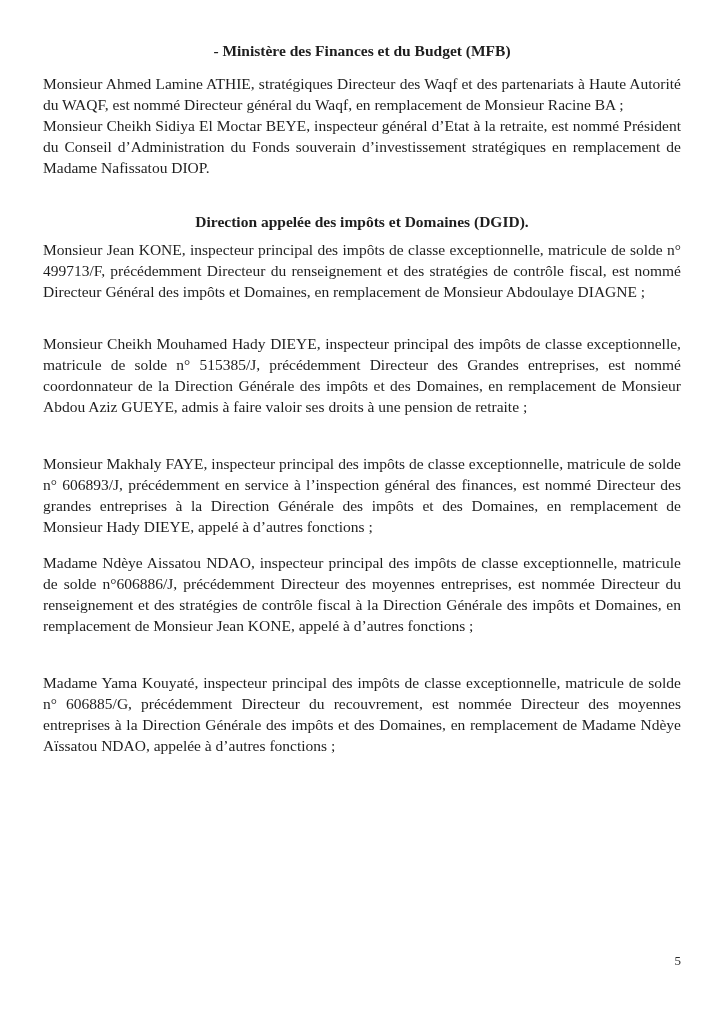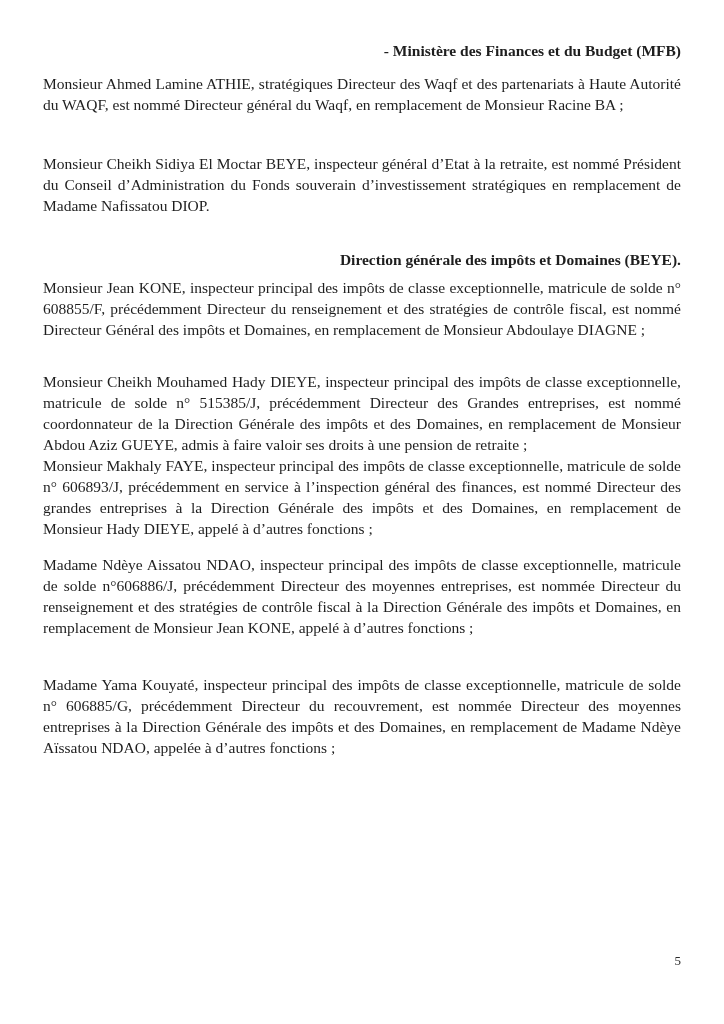--- a/index.html
+++ b/index.html
@@ -20,34 +20,34 @@
     overflow: hidden;
   }
   .content {
     padding: 40px 43px 0 43px;
   }
   .heading {
     font-size: 15.5px;
     line-height: 21px;
     font-weight: bold;
     margin: 0;
-    text-align: right;
+    text-align: center;
   }
   .para {
     margin: 0;
     text-align: justify;
     text-justify: inter-word;
   }
   
   .m-after-h1   { margin-top: 12px; }
-  .m-para-beye  { margin-top: 38px; }
+  .m-para-beye  { }
   .m-head-dgid  { margin-top: 33px; }
   .m-para-kone  { margin-top: 7px;  }
   .m-para-dieye { margin-top: 31px; }
-  .m-para-faye  { }
+  .m-para-faye  { margin-top: 36px; }
   .m-para-ndao  { margin-top: 15px; }
   .m-para-kouyate { margin-top: 36px; }
   .page-number {
     position: absolute;
     top: 953px;
     right: 43px;
     font-size: 13px;
     line-height: 16px;
     color: #2a2a2a;
   }
@@ -57,23 +57,23 @@
 
 <div class="page">
   <div class="content">
 
     <h2 class="heading">- Ministère des Finances et du Budget (MFB)</h2>
 
     <p class="para m-after-h1">Monsieur Ahmed Lamine ATHIE, stratégiques Directeur des Waqf et des partenariats à Haute Autorité du WAQF, est nommé Directeur général du Waqf, en remplacement de Monsieur Racine BA ;</p>
 
     <p class="para m-para-beye">Monsieur Cheikh Sidiya El Moctar BEYE, inspecteur général d’Etat à la retraite, est nommé Président du Conseil d’Administration du Fonds souverain d’investissement stratégiques en remplacement de Madame Nafissatou DIOP.</p>
 
-    <h2 class="heading m-head-dgid">Direction générale des impôts et Domaines (BEYE).</h2>
+    <h2 class="heading m-head-dgid">Direction appelée des impôts et Domaines (DGID).</h2>
 
-    <p class="para m-para-kone">Monsieur Jean KONE, inspecteur principal des impôts de classe exceptionnelle, matricule de solde n° 608855/F, précédemment Directeur du renseignement et des stratégies de contrôle fiscal, est nommé Directeur Général des impôts et Domaines, en remplacement de Monsieur Abdoulaye DIAGNE ;</p>
+    <p class="para m-para-kone">Monsieur Jean KONE, inspecteur principal des impôts de classe exceptionnelle, matricule de solde n° 499713/F, précédemment Directeur du renseignement et des stratégies de contrôle fiscal, est nommé Directeur Général des impôts et Domaines, en remplacement de Monsieur Abdoulaye DIAGNE ;</p>
 
     <p class="para m-para-dieye">Monsieur Cheikh Mouhamed Hady DIEYE, inspecteur principal des impôts de classe exceptionnelle, matricule de solde n° 515385/J, précédemment Directeur des Grandes entreprises, est nommé coordonnateur de la Direction Générale des impôts et des Domaines, en remplacement de Monsieur Abdou Aziz GUEYE, admis à faire valoir ses droits à une pension de retraite ;</p>
 
     <p class="para m-para-faye">Monsieur Makhaly FAYE, inspecteur principal des impôts de classe exceptionnelle, matricule de solde n° 606893/J, précédemment en service à l’inspection général des finances, est nommé Directeur des grandes entreprises à la Direction Générale des impôts et des Domaines, en remplacement de Monsieur Hady DIEYE, appelé à d’autres fonctions ;</p>
 
     <p class="para m-para-ndao">Madame Ndèye Aissatou NDAO, inspecteur principal des impôts de classe exceptionnelle, matricule de solde n°606886/J, précédemment Directeur des moyennes entreprises, est nommée Directeur du renseignement et des stratégies de contrôle fiscal à la Direction Générale des impôts et Domaines, en remplacement de Monsieur Jean KONE, appelé à d’autres fonctions ;</p>
 
     <p class="para m-para-kouyate">Madame Yama Kouyaté, inspecteur principal des impôts de classe exceptionnelle, matricule de solde n° 606885/G, précédemment Directeur du recouvrement, est nommée Directeur des moyennes entreprises à la Direction Générale des impôts et des Domaines, en remplacement de Madame Ndèye Aïssatou NDAO, appelée à d’autres fonctions ;</p>
 
   </div>

